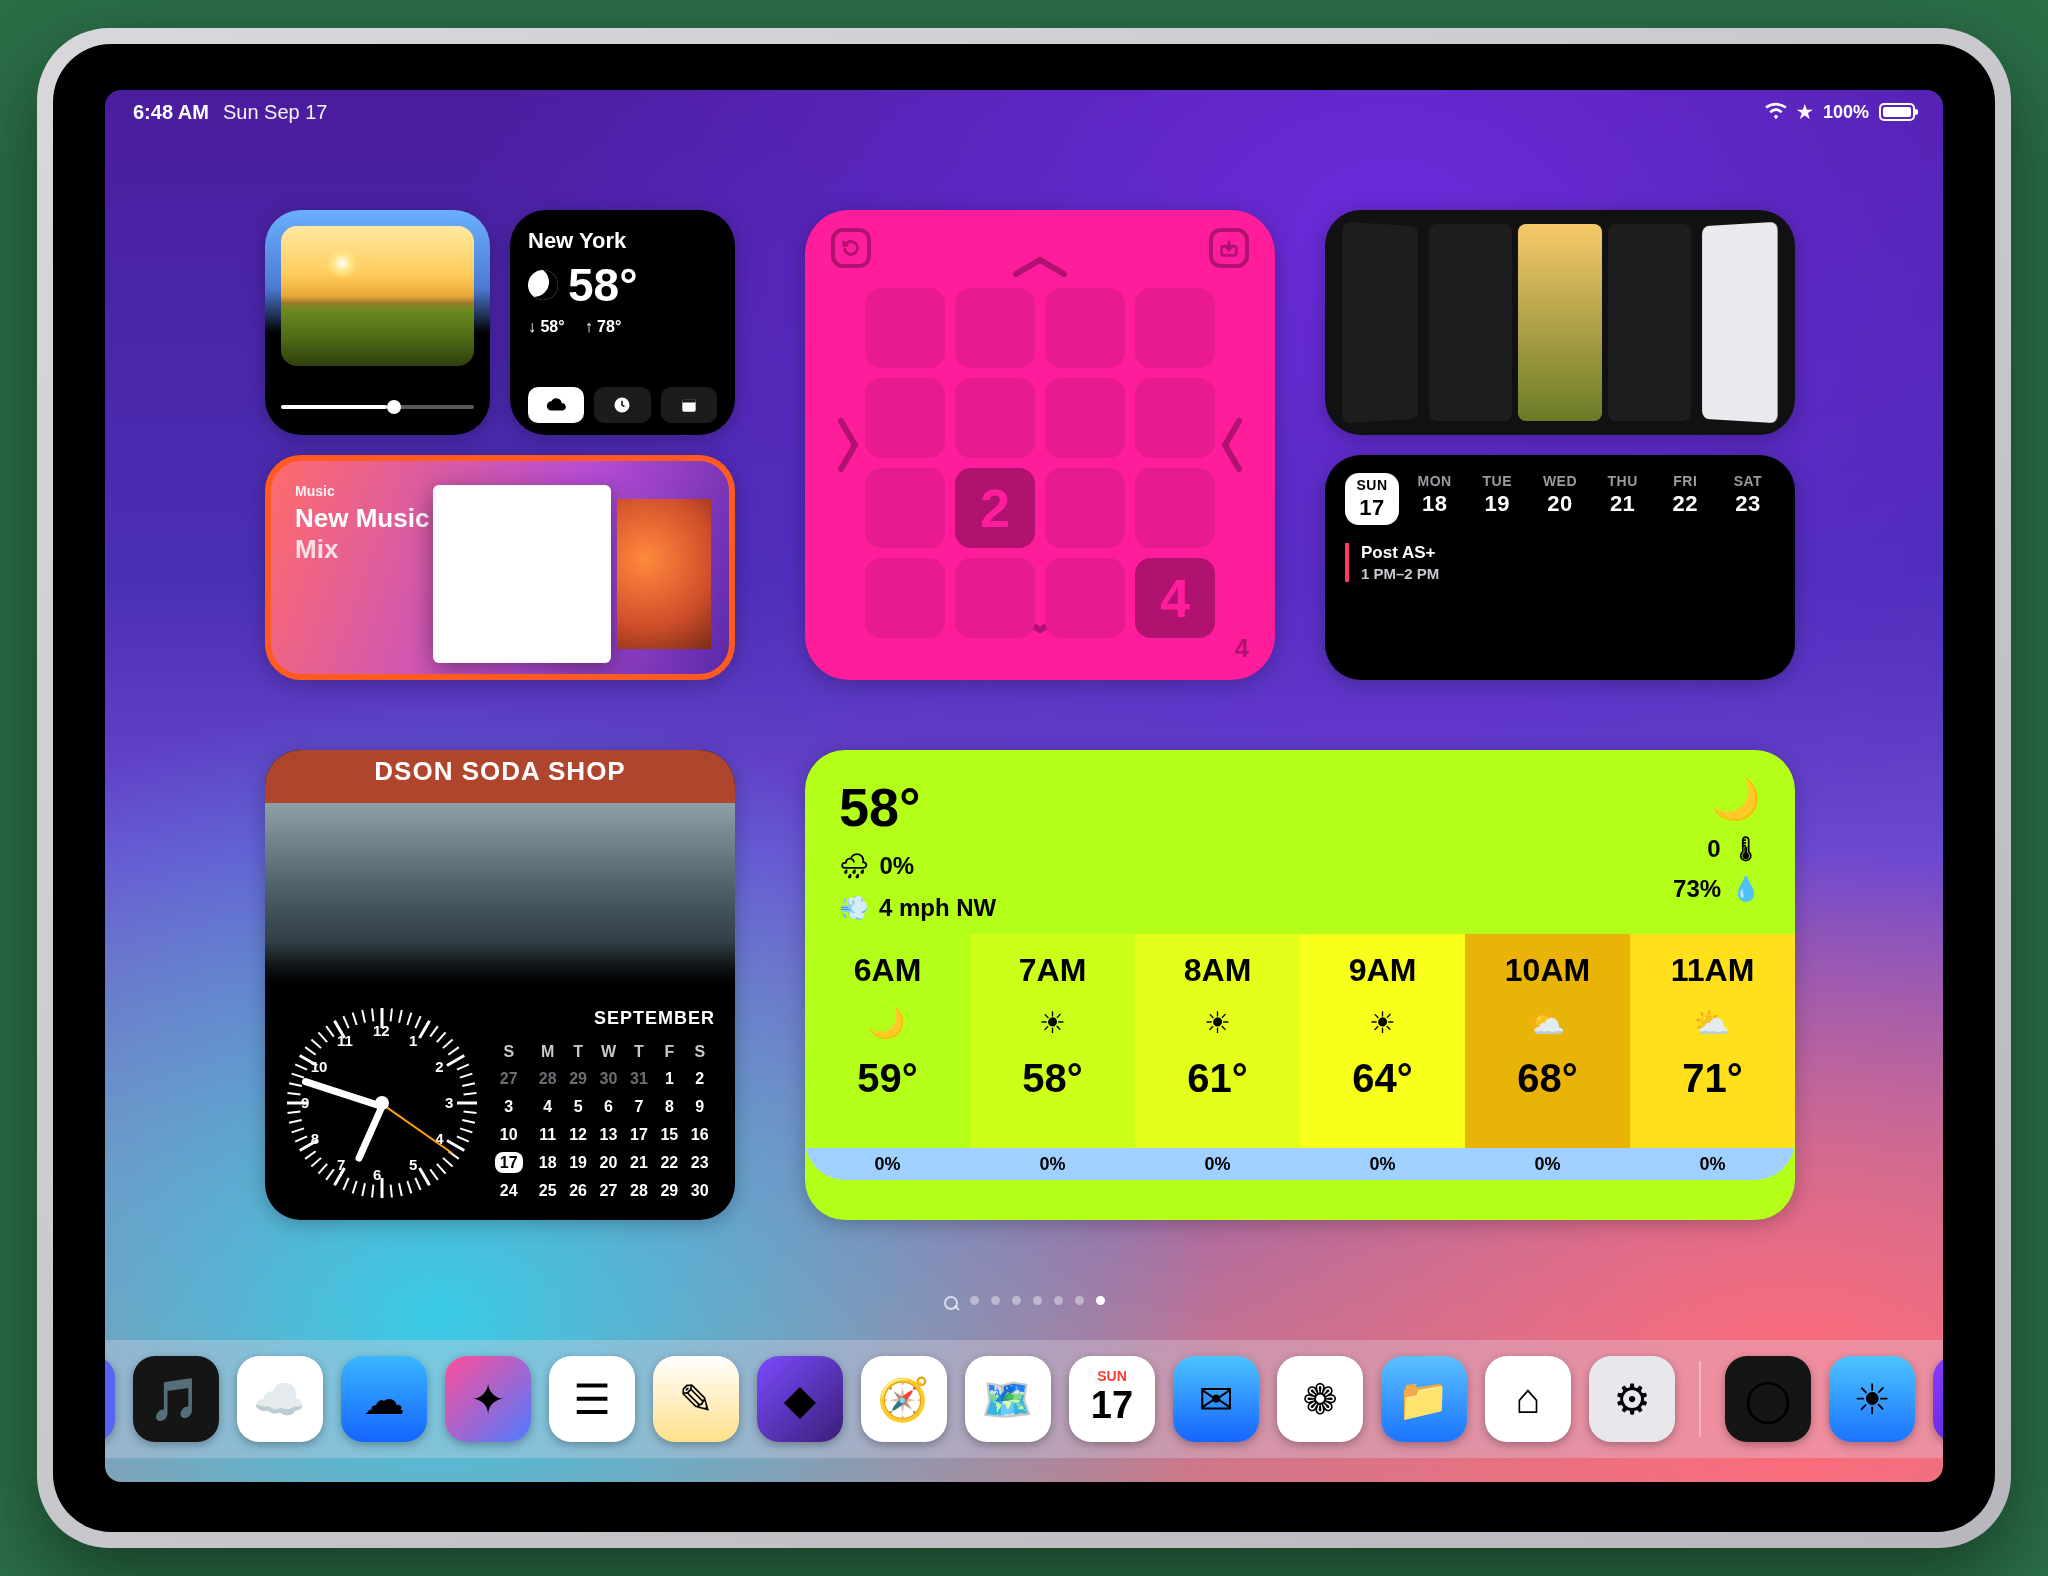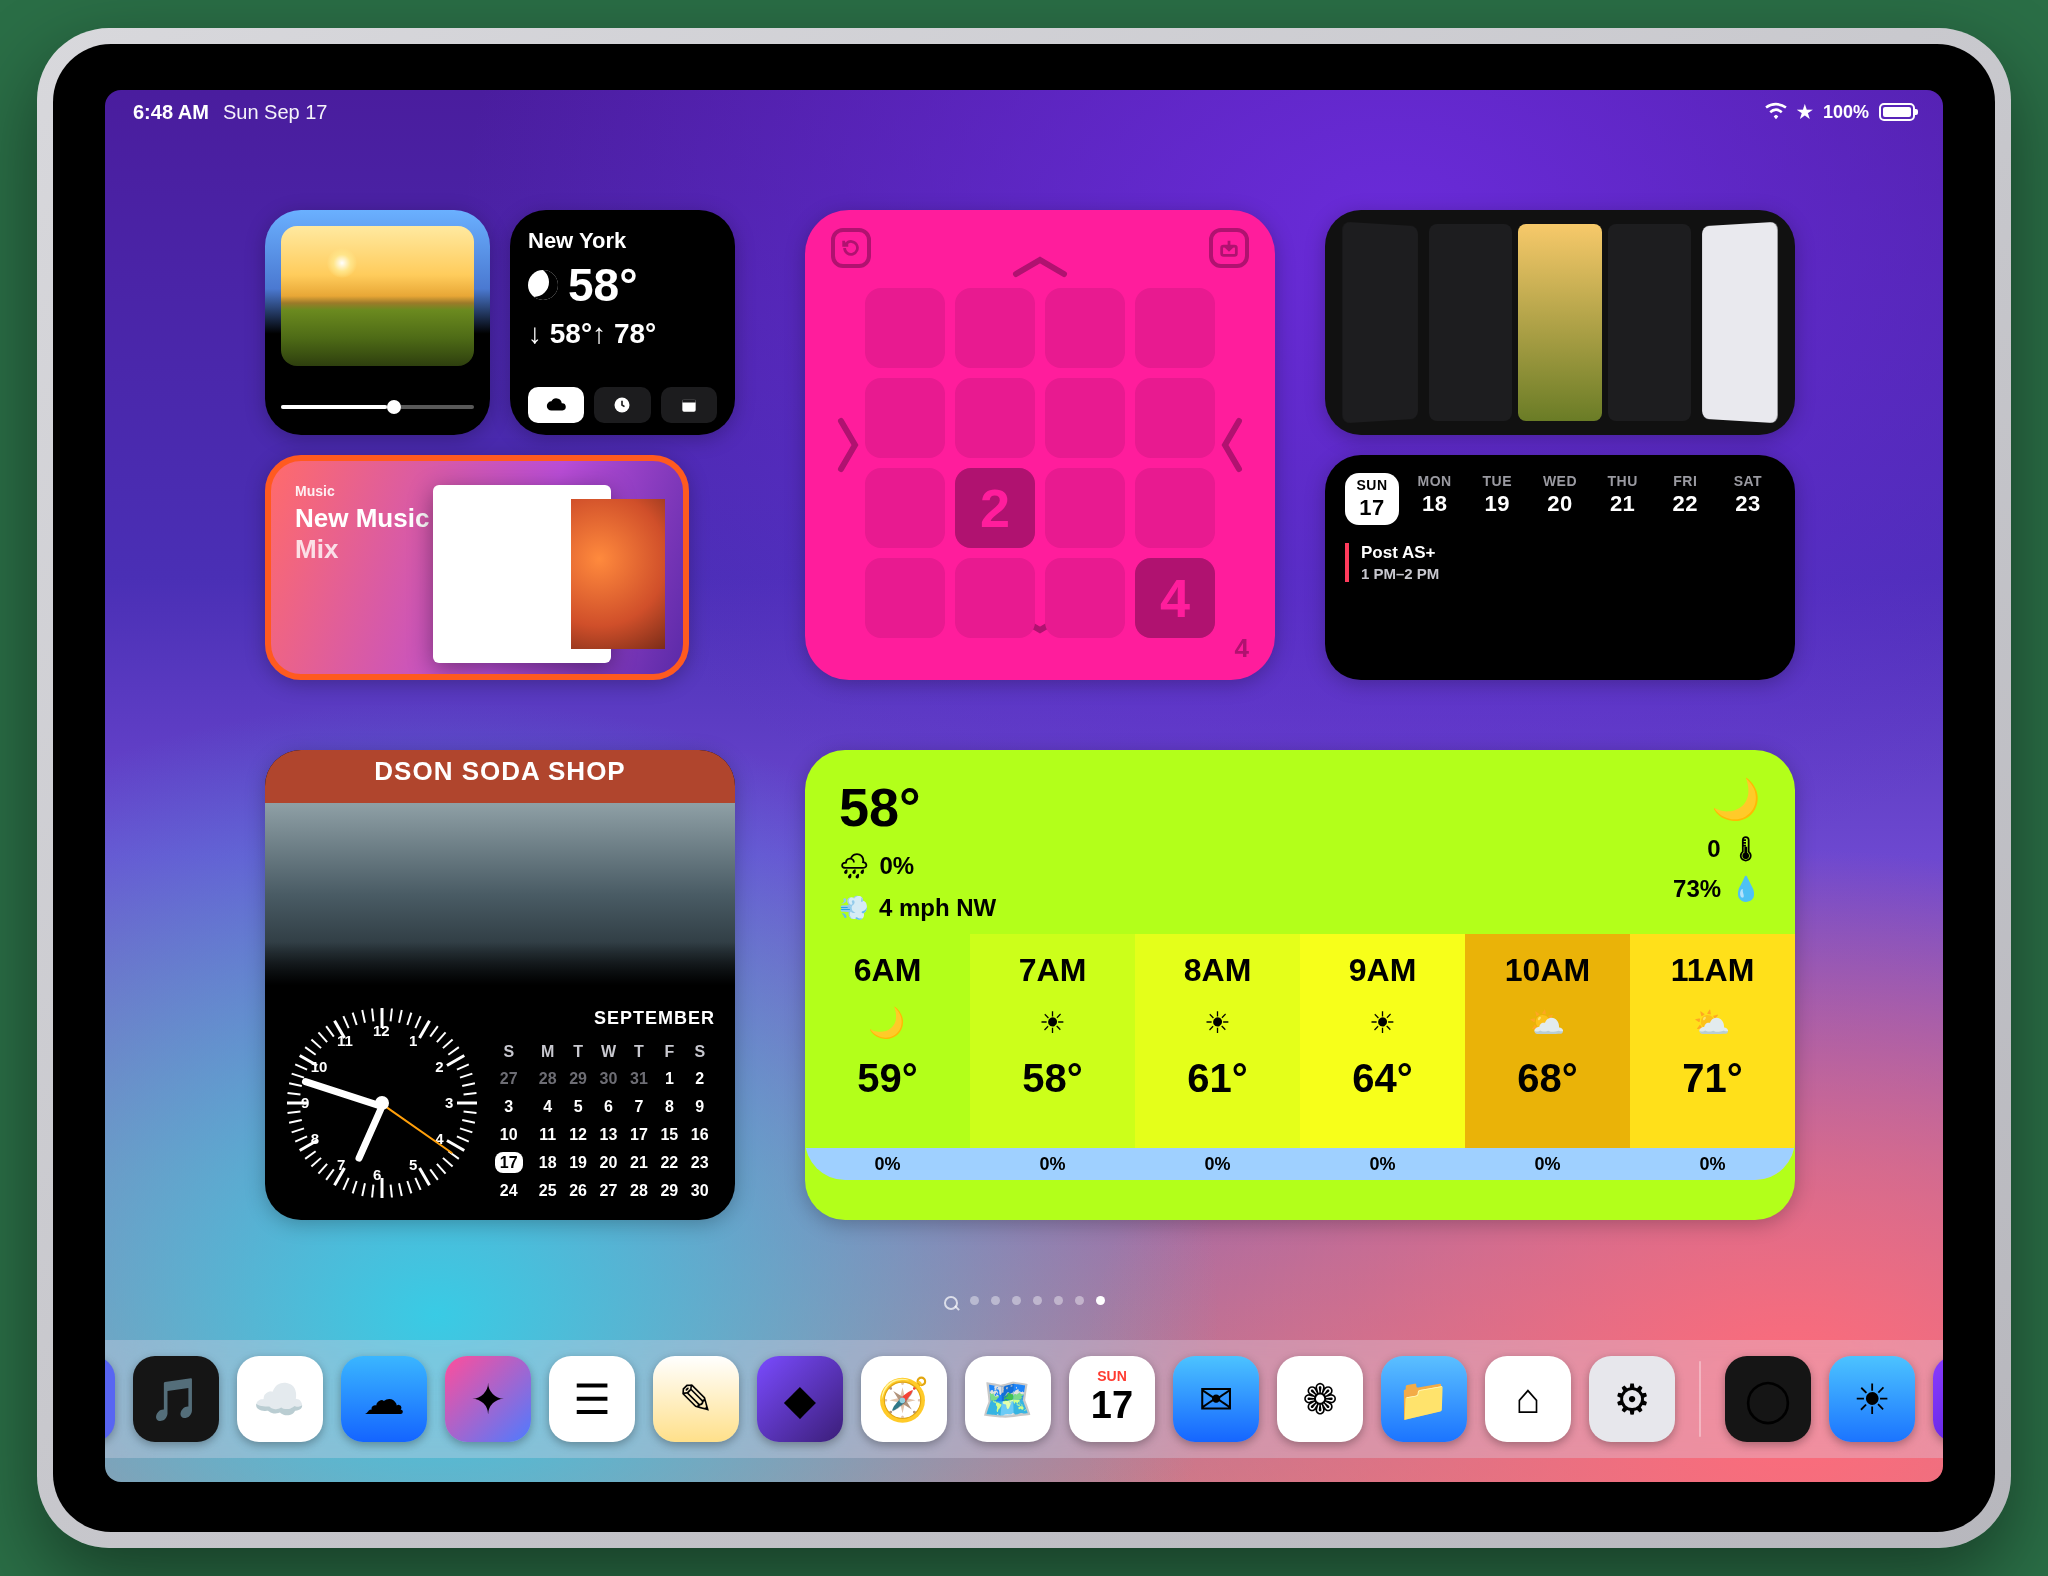--- a/index.html
+++ b/index.html
@@ -67,27 +67,27 @@
   .w-photos .sun:before { content:""; position:absolute; left:46px; top:22px; width:30px; height:30px; border-radius:50%; background: radial-gradient(circle,#fff 0%,#ffe58a 40%,rgba(255,229,138,0) 72%);}
   .w-photos .slider { position:absolute; left:16px; right:16px; bottom:26px; height:4px; background:rgba(255,255,255,.35); border-radius:3px;}
   .w-photos .slider:before{content:""; position:absolute; left:0; top:0; width:55%; height:100%; background:#fff; border-radius:3px;}
   .w-photos .slider:after{content:""; position:absolute; left:55%; top:-5px; width:14px; height:14px; background:#fff; border-radius:50%;}
 
   
   .w-weather-sm { top:0; left:245px; width:225px; height:225px; padding:18px 18px 12px; display:flex; flex-direction:column;}
   .w-weather-sm .city { font-size:22px; font-weight:700;}
   .w-weather-sm .temp-row { display:flex; align-items:center; gap:10px; margin-top:4px;}
   .w-weather-sm .temp { font-size:46px; font-weight:800;}
-  .w-weather-sm .hilo { margin-top:6px; font-size:28px; font-weight:600; display:flex; gap:0;}
+  .w-weather-sm .hilo { margin-top:6px; font-size:16px; font-weight:600; display:flex; gap:20px;}
   .w-weather-sm .tabs { margin-top:auto; display:flex; gap:10px; }
   .tabchip { flex:1; height:36px; border-radius:10px; background:#1c1c1e; display:flex; align-items:center; justify-content:center;}
   .tabchip.active { background:#fff; color:#000;}
 
   
-  .w-music { top:245px; left:0; width:424px; height:225px; border:6px solid #ff5a1f; background: linear-gradient(110deg,#ff6b6b,#b94dd6 60%,#5a2aa8);}
+  .w-music { top:245px; left:0; width:470px; height:225px; border:6px solid #ff5a1f; background: linear-gradient(110deg,#ff6b6b,#b94dd6 60%,#5a2aa8);}
   .w-music .lbl { position:absolute; left:24px; top:22px; color:#fff; }
   .w-music .lbl .sub{ font-size:14px; font-weight:600; opacity:.9;}
   .w-music .lbl .t1{ font-size:26px; font-weight:800; margin-top:4px;}
   .w-music .lbl .t2{ font-size:26px; font-weight:600; opacity:.8;}
   .w-music .art { position:absolute; left:162px; top:24px; width:178px; height:178px; background:#fff; border-radius:6px; box-shadow:0 6px 24px rgba(0,0,0,.4);}
   .w-music .hands { position:absolute; right:18px; top:38px; width:94px; height:150px; background: radial-gradient(circle at 30% 40%, #ff8a3d, #d04f2a 60%, #7a2c18);}
 
   
   .w-game { top:0; left:540px; width:470px; height:470px; background:#ff1d9c; border-radius:44px; color:#b01270;}
   .w-game .top { position:absolute; top:18px; left:0; right:0; display:flex; justify-content:space-between; padding:0 26px;}

